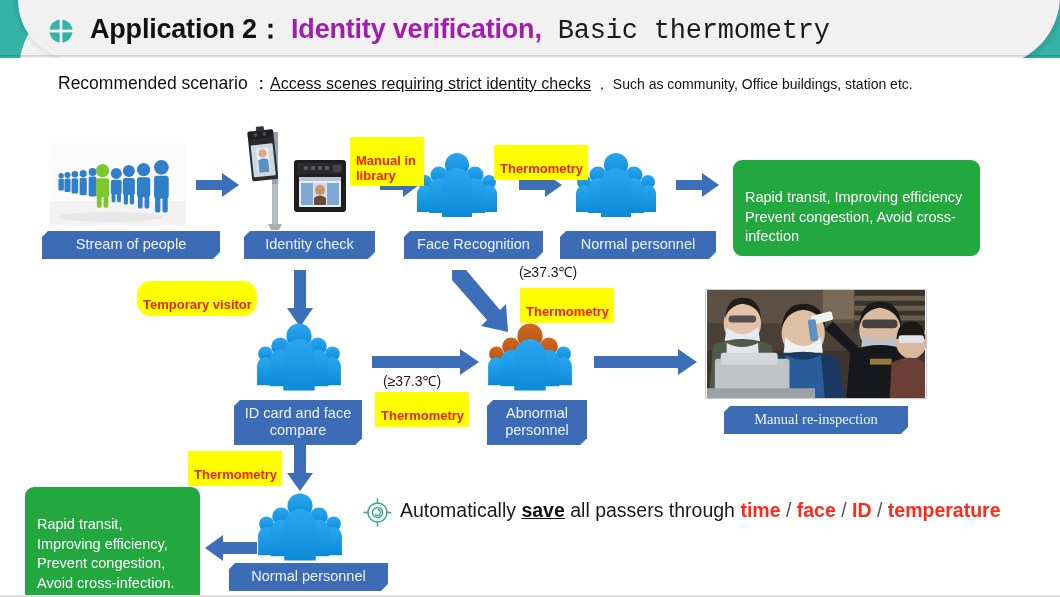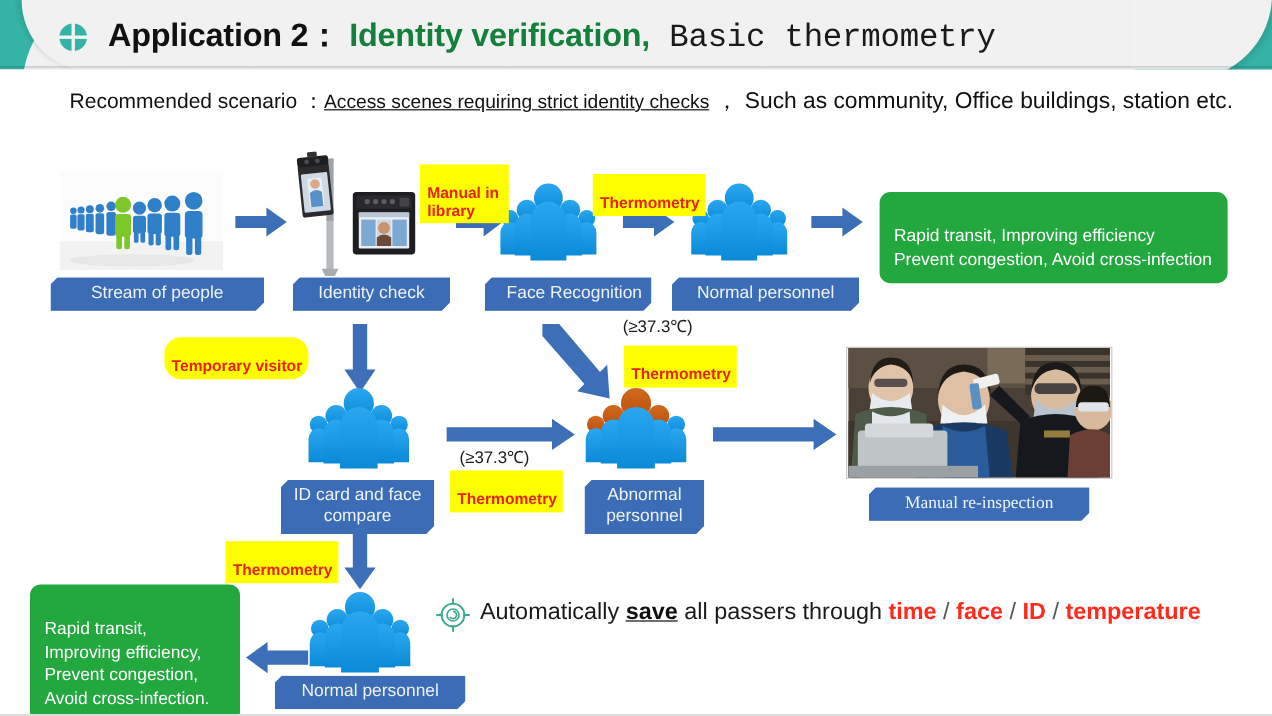--- a/index.html
+++ b/index.html
@@ -57,30 +57,30 @@
   }
   #header-bullet-icon {
     position: absolute; left: 48px; top: 18px;
     width: 26px; height: 26px;
   }
   #title-wrap {
     position: absolute; left: 90px; top: 11px;
     font-size: 27px; font-weight: bold; color: #111111;
     white-space: nowrap; letter-spacing: -0.2px;
   }
-  .t-red { color: #15803d; font-weight: bold; }
+  .t-red { color: #a21caf; font-weight: bold; }
   .t-plain { color: #1a1a1a; font-weight: normal; font-family: Liberation Mono, monospace; }
 
   
   #subtitle {
     position: absolute; left: 58px; top: 71px;
     font-size: 17.5px; color: #111111; white-space: nowrap;
   }
   #subtitle .su-b { font-weight: normal; text-decoration: underline; font-size: 16px; }
-  #subtitle .su-n { font-size: 19px; }
+  #subtitle .su-n { font-size: 14px; }
 
   
   .blue-label {
     position: absolute;
     background: #3b6cb5;
     color: #eef2f8;
     font-size: 14.5px;
     text-align: center;
     line-height: 1.18;
     padding: 5px 8px 6px 8px;
@@ -320,21 +320,21 @@
           <circle cx="60" cy="25" r="8.5"></circle>
           <path d="M50,39 a10,11 0 0 1 20,0 l0,24 l-20,0 Z"></path>
         </g>
       <g>
           <circle cx="42" cy="15" r="12"></circle>
           <path d="M27,34 a15,16 0 0 1 30,0 l0,33 l-30,0 Z"></path>
         </g>
     </g>
   </svg>
 
-  <div class="blue-label" style="left:404px; top:231px; width:139px;text-align:right;">
+  <div class="blue-label" style="left:404px; top:231px; width:139px;">
     <span>Face Recognition</span>
   </div>
 
   <div class="yellow-tag" style="left:494px; top:145px;">
     <span>Thermometry</span>
   </div>
 
   <svg class="arrow-r" style="left:519px; top:172px; width:44px; height:26px;" viewBox="0 0 44 26">
     <path d="M0,8 L26,8 L26,1 L43,13 L26,25 L26,18 L0,18 Z" fill="#3d6fb8"></path>
   </svg>
@@ -365,21 +365,21 @@
   </svg>
 
   <div class="blue-label" style="left:560px; top:231px; width:156px;">
     <span>Normal personnel</span>
   </div>
 
   <svg class="arrow-r" style="left:676px; top:172px; width:44px; height:26px;" viewBox="0 0 44 26">
     <path d="M0,8 L26,8 L26,1 L43,13 L26,25 L26,18 L0,18 Z" fill="#3d6fb8"></path>
   </svg>
 
-  <div class="green-box" style="left:733px; top:160px; width:290px;">
+  <div class="green-box" style="left:733px; top:160px; width:247px;">
     <span>Rapid transit, Improving efficiency
 Prevent congestion, Avoid cross-infection</span>
   </div>
 
   <div class="yellow-tag" style="left:137px; top:281px;border-radius:14px;">
     <span>Temporary visitor</span>
   </div>
 
   <svg class="arrow-d" style="left:286px; top:270px; width:28px; height:58px;" viewBox="0 0 28 58">
     <path d="M8,0 L20,0 L20,38 L27,38 L14,57 L1,38 L8,38 Z" fill="#3d6fb8"></path>

